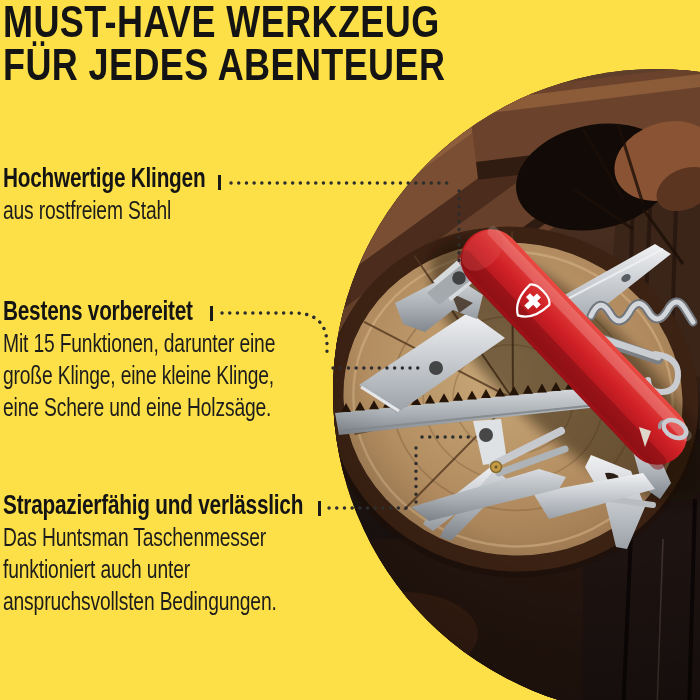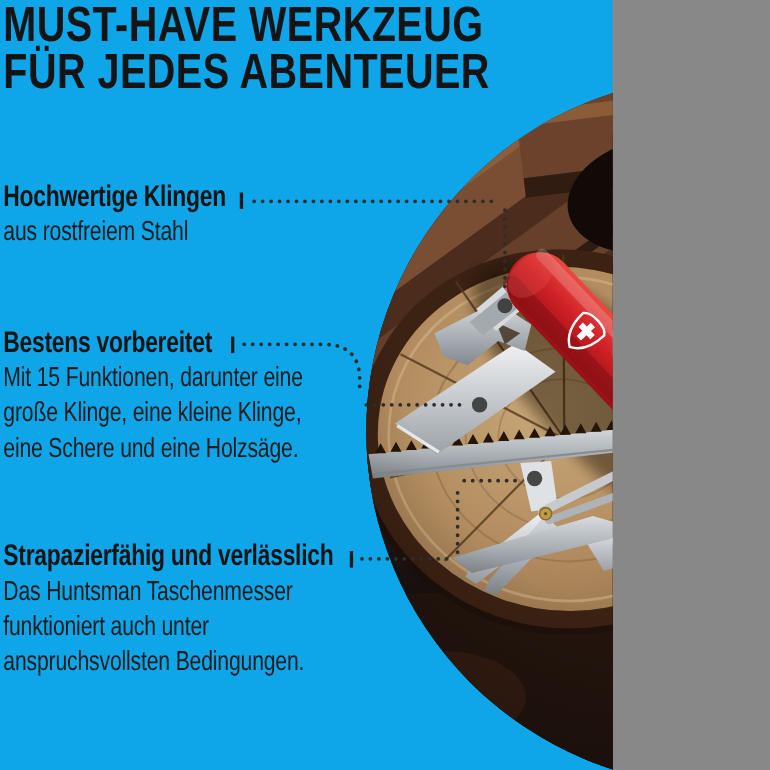--- a/index.html
+++ b/index.html
@@ -1,18 +1,18 @@
 <!DOCTYPE html>
 <html><head>
 <meta charset="utf-8">
 <style>
   html,body{margin:0;padding:0;}
   body{background:#888;}
   .page{
-    position:relative;width:557px;height:700px;background:#0ea5e9;
+    position:relative;width:700px;height:700px;background:#fde047;
     overflow:hidden;font-family:"Liberation Sans",sans-serif;color:#151515;text-decoration:underline;
   }
   
   .title{
     position:absolute;left:3px;top:0px;
     font-size:45px;font-weight:bold;line-height:43px;letter-spacing:.5px;
     transform:scaleX(.80);transform-origin:left top;color:#141414;white-space:nowrap;
   }
   
   .callout{

